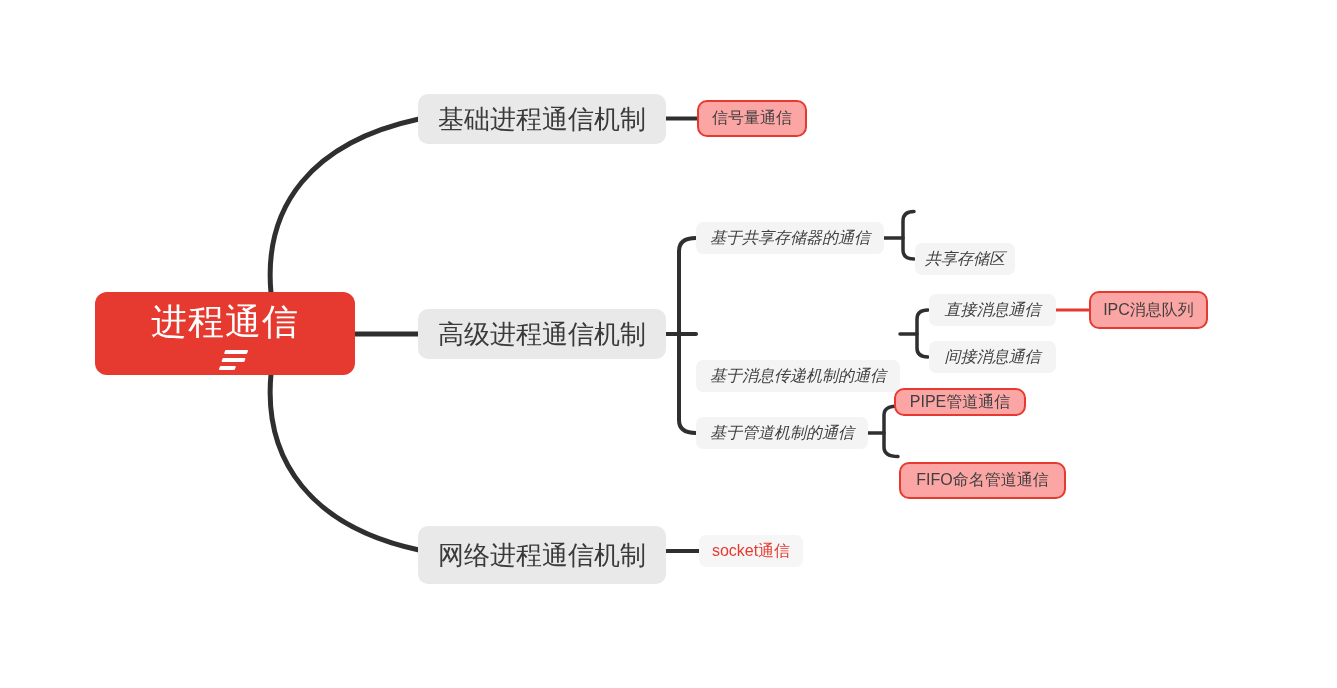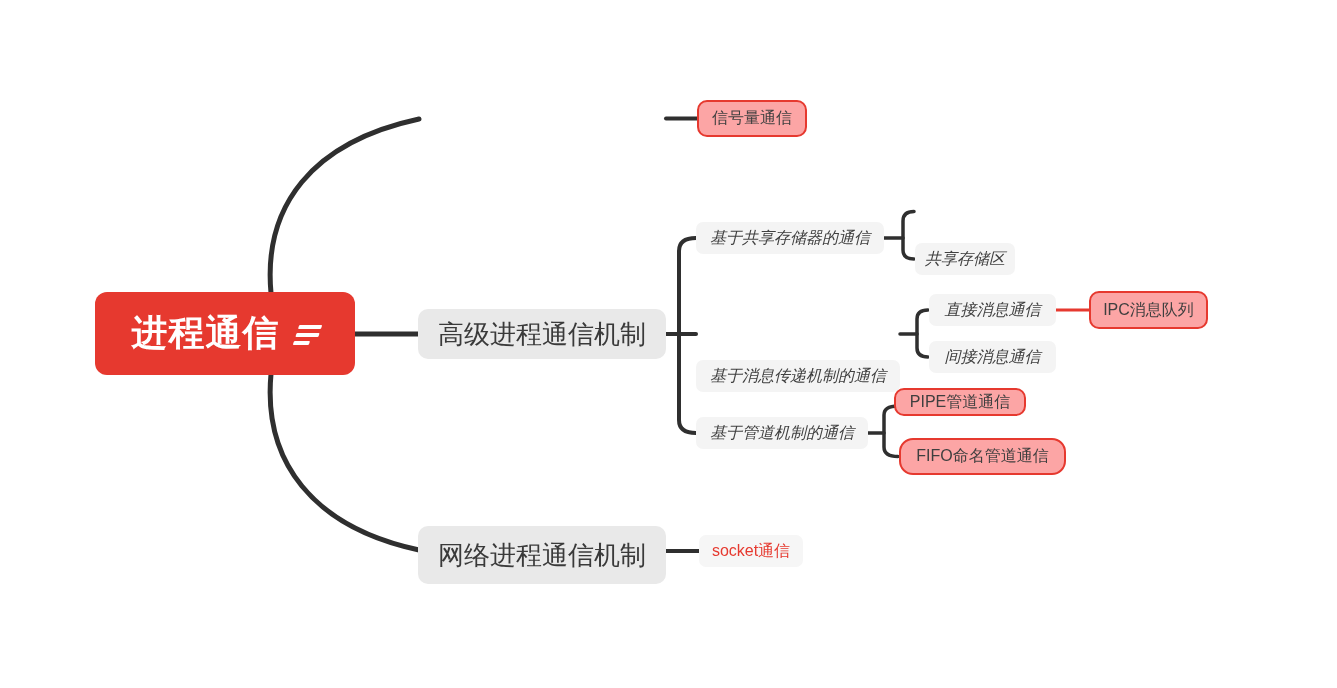--- a/index.html
+++ b/index.html
@@ -8,22 +8,22 @@
     background:#ffffff;
     font-family:"Liberation Sans","DejaVu Sans",sans-serif;
   }
   #canvas{position:absolute;inset:0;width:1337px;height:688px;}
   #edges{position:absolute;left:0;top:0;pointer-events:none;}
   .node{
     position:absolute;display:flex;align-items:center;justify-content:center;
     box-sizing:border-box;white-space:nowrap;cursor:default;
   }
   .root-node{
-    background:#e6392f;color:#ffffff;font-weight:bold;font-size:36px;
-    border-radius:12px;letter-spacing:1px;
+    background:#e6392f;color:#ffffff;font-weight:normal;font-size:36px;
+    border-radius:12px;letter-spacing:1px;flex-direction:column;
   }
   .l1-node{
     background:#e9e9e9;color:#3a3a3a;font-size:26px;border-radius:10px;
   }
   .gray-node{
     background:#f4f4f4;color:#404040;font-size:16px;border-radius:7px;font-style:italic;
   }
   .red-outline-node{
     background:#fca5a5;color:#3f3f3f;font-size:16px;
     border:2.5px solid #e6392f;border-radius:10px;
@@ -74,20 +74,23 @@
 
   <div class="node root-node" style="left:95px;top:292px;width:260px;height:83px;">
     <span>进程通信</span>
     <span class="note-icon">
       <i class="bar bar-top"></i>
         <i class="bar bar-mid"></i>
         <i class="bar bar-bot"></i>
     </span>
   </div>
 
+  <div class="node l1-node" style="left:418px;top:94px;width:248px;height:50px;">
+    <span>基础进程通信机制</span>
+  </div>
   <div class="node l1-node" style="left:418px;top:309px;width:248px;height:50px;">
     <span>高级进程通信机制</span>
   </div>
   <div class="node l1-node" style="left:418px;top:526px;width:248px;height:58px;">
     <span>网络进程通信机制</span>
   </div>
 
   <div class="node red-outline-node" style="left:697px;top:100px;width:110px;height:37px;">
     <span>信号量通信</span>
   </div>
@@ -109,21 +112,21 @@
   </div>
   <div class="node gray-node" style="left:929px;top:294px;width:127px;height:32px;">
     <span>直接消息通信</span>
   </div>
   <div class="node gray-node" style="left:929px;top:341px;width:127px;height:32px;">
     <span>间接消息通信</span>
   </div>
   <div class="node red-outline-node" style="left:894px;top:388px;width:132px;height:28px;">
     <span>PIPE管道通信</span>
   </div>
-  <div class="node red-outline-node" style="left:899px;top:438px;width:167px;height:37px;border-radius:14px;">
+  <div class="node red-outline-node" style="left:899px;top:462px;width:167px;height:37px;">
     <span>FIFO命名管道通信</span>
   </div>
 
   <div class="node red-outline-node" style="left:1089px;top:291px;width:119px;height:38px;">
     <span>IPC消息队列</span>
   </div>
 
 </div>
 
 </body></html>

